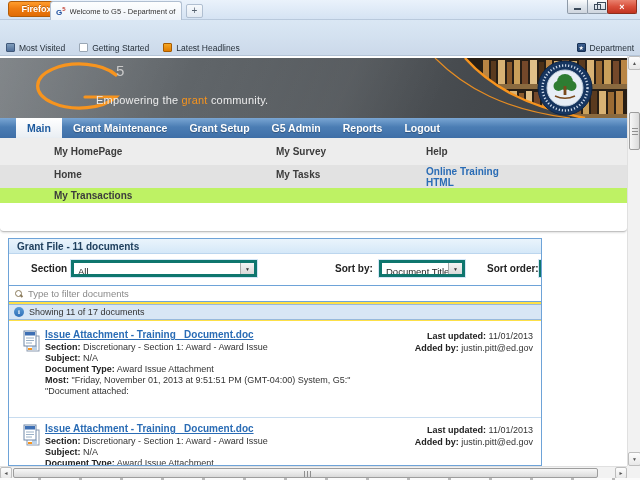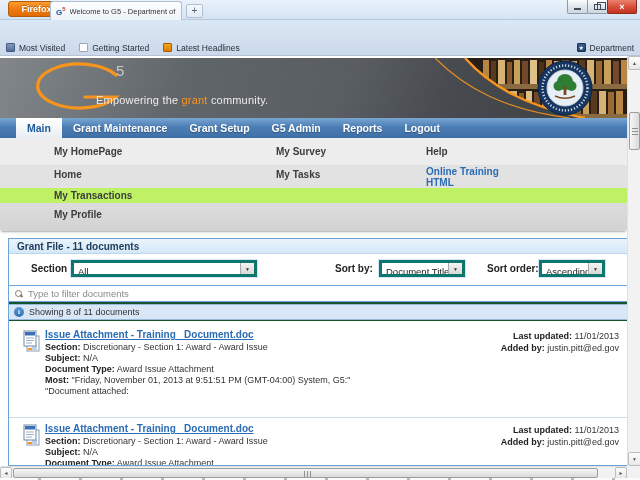--- a/index.html
+++ b/index.html
@@ -102,22 +102,22 @@
     border-radius:0 0 4px 4px; overflow:hidden; background:#fff; box-shadow:0 1px 2px rgba(0,0,0,.12); }
   .mrow { position:relative; width:100%; }
   .mrow.r1 { height:27px; background:#ededed; }
   .mrow.r2 { height:23px; background:#e2e2e2; }
   .mrow.r3 { height:15px; background:#bef264; }
   .mrow.r4 { height:29px; background:linear-gradient(#dcdcdc,#d2d2d2); }
   .mitem { position:absolute; font-size:10px; font-weight:bold; color:#3c3c3c; white-space:nowrap;padding-left:36px; }
   .mlink { color:#2a6cb5; }
   .c1 { left:18px; } .c2 { left:204px;margin-left:36px; } .c3 { left:390px; }
 
-  .panel { position:absolute; left:8px; top:182px; width:620px; height:228px; border:1px solid #6ea3d8;
-    background:#14532d; overflow:hidden; }
+  .panel { position:absolute; left:8px; top:182px; width:534px; height:228px; border:1px solid #6ea3d8;
+    background:#fde047; overflow:hidden; }
   .panel-header { position:absolute; left:0; top:0; width:100%; height:15px;
     background:linear-gradient(#eaf4fc,#d5e8f8); border-bottom:1px solid #bcd6ee;
     font-size:10px; font-weight:bold; color:#20405e; padding:2px 0 0 8px; }
   .controls { position:absolute; left:0; top:15px; width:100%; height:31px; background:#fff; }
   .ctl-label { position:absolute; top:9px; font-size:10px; font-weight:bold; color:#222; }
   .fake-select { position:absolute; top:6px; height:17px; border:3px solid #0f766e; box-shadow:0 0 0 1px #d4e6f6;
     background:#fff; display:flex; align-items:stretch; }
   .fs-value { flex:1; font-size:9.5px; color:#222; padding:3px 4px 0 4px; white-space:nowrap; overflow:hidden; }
   .fs-arrow { width:14px; background:linear-gradient(#f4f4f4,#d9d9d9); border-left:1px solid #aaa;
     display:flex; align-items:center; justify-content:center; font-size:5px; color:#333; }
@@ -330,23 +330,20 @@
       </div>
       <div class="mrow r2">
         <span class="mitem c1" style="top:4px">Home</span>
         <span class="mitem c2" style="top:4px">My Tasks</span>
         <span class="mitem c3 mlink" style="top:1px">Online Training</span>
         <span class="mitem c3 mlink" style="top:12px">HTML</span>
       </div>
       <div class="mrow r3">
         <span class="mitem c1" style="top:2px">My Transactions</span>
       </div>
-      <div class="mrow r4">
-        <span class="mitem c1" style="top:6px">My Profile</span>
-      </div>
     </div>
 
     <div class="panel">
       <div class="panel-header">Grant File - 11 documents</div>
 
       <div class="controls">
         <span class="ctl-label" style="left:22px">Section</span>
         <div class="fake-select" style="left:62px; width:186px">
           <span class="fs-value">All</span>
           <span class="fs-arrow">▼</span>
@@ -363,21 +360,21 @@
         </div>
       </div>
 
       <div class="filterbox">
         <span class="mag orange"></span>
         <span class="filter-placeholder">Type to filter documents</span>
       </div>
 
       <div class="infobar">
         <span class="info-ico">i</span>
-        <span class="info-text">Showing 8 of 11 documents</span>
+        <span class="info-text">Showing 11 of 17 documents</span>
       </div>
 
       <div class="doclist">
 
         <div class="docentry" style="top:8px; height:88px">
           <svg class="doc-ico" width="18" height="22" viewBox="0 0 18 22">
             <rect x="4" y="6" width="12" height="15" fill="#fff" stroke="#8a9ab0" stroke-width="1"></rect>
             <path d="M5,18 L9,18 L9,20 L5,20 Z" fill="#f7941e"></path>
             <path d="M9,16 L14,16 L14,20 L9,20 Z" fill="#bcd2e8"></path>
             <rect x="1" y="1" width="12" height="15" fill="#fff" stroke="#6f87a8" stroke-width="1"></rect>

